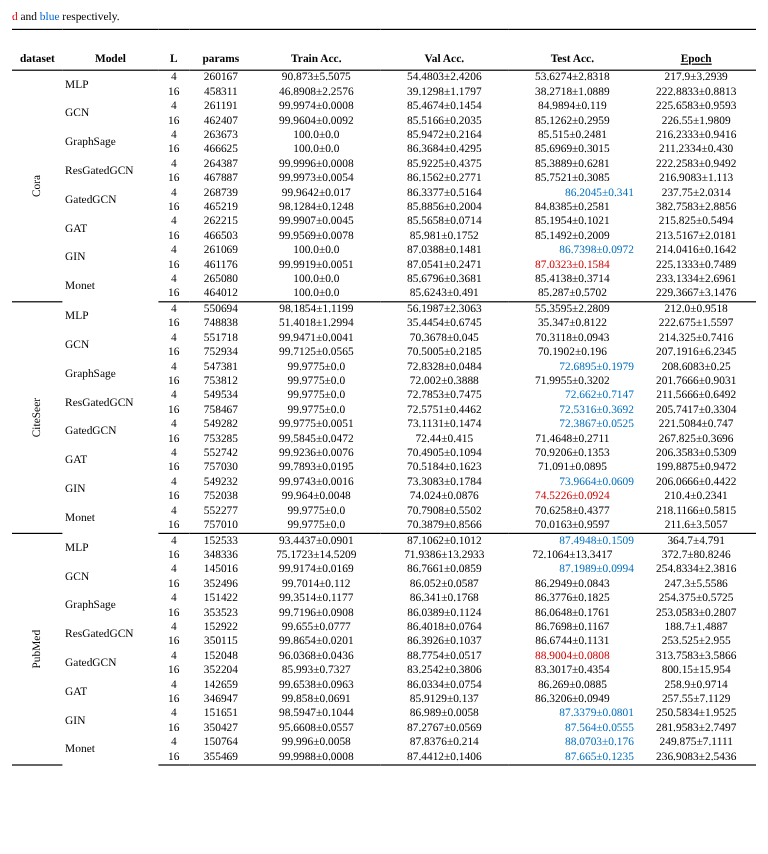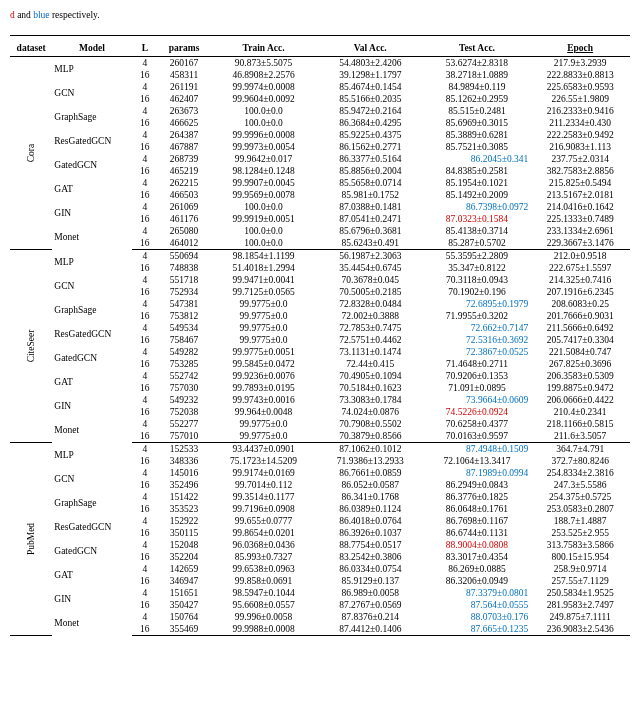--- a/index.html
+++ b/index.html
@@ -7,41 +7,41 @@
     font-size: 10px;
     background: #fff;
     color: #000;
     margin: 0;
     padding: 10px;
     width: 640px;
     box-sizing: border-box;
   }
   .caption {
     font-size: 9.5px;
-    margin-bottom: 15px;
+    margin-bottom: 4px;
   }
   .caption .red { color: #d00; }
   .caption .blue { color: #06c; }
   table {
     border-collapse: collapse;
     width: 100%;
     table-layout: fixed;
   }
   th, td {
     padding: 1px 2px;
     font-size: 9.5px;
     text-align: center;
     white-space: nowrap;
     overflow: hidden;
   }
   thead th {
     font-weight: bold;
     border-top: 1px solid #000;
     border-bottom: 1px solid #000;
-    padding-top: 7px;
+    padding-top: 20px;
     padding-bottom: 3px;
   }
   th.dataset-th { width: 38px; }
   th.model-th { width: 75px; }
   th.l-th { width: 22px; }
   th.params-th { width: 48px; }
   th.acc-th { width: 102px; }
   th.epoch-th { width: 95px; text-decoration: underline; }
 
   td.dataset-cell {

